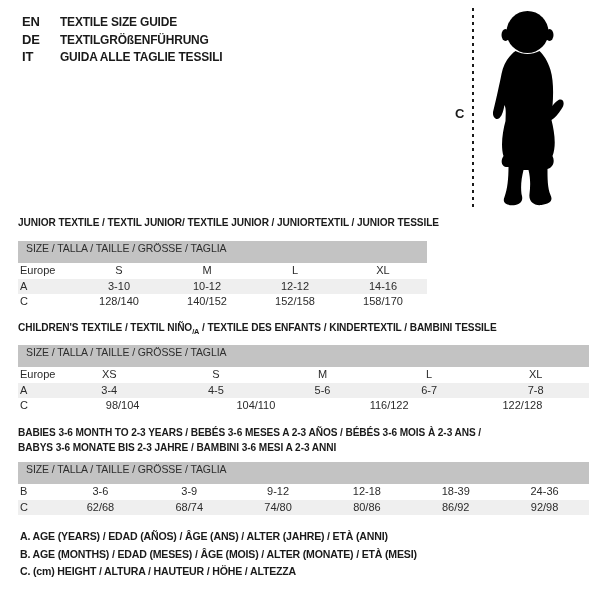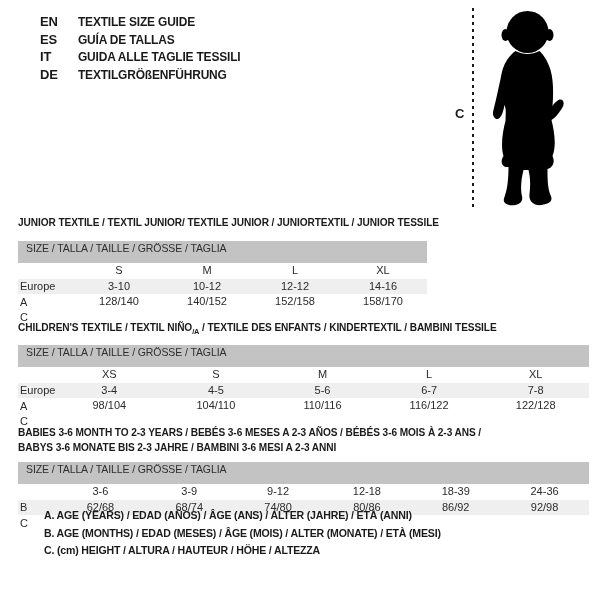--- a/index.html
+++ b/index.html
@@ -8,21 +8,21 @@
     width: 600px;
     height: 600px;
     background: #ffffff;
     font-family: "Liberation Sans", sans-serif;
     color: #1a1a1a;
     overflow: hidden;
   }
 
   
   .lang-block { position: absolute; top: 13px; left: 22px; }
-  .lang-row { display: flex; height: 17.5px; align-items: center; margin-left: 18px; }
+  .lang-row { display: flex; height: 17.5px; align-items: center; }
   .lang-code { width: 38px; font-weight: bold; font-size: 13px; letter-spacing: -0.2px; }
   .lang-title { font-weight: bold; font-size: 13px; letter-spacing: -0.2px;
                 transform: scaleX(0.92); transform-origin: 0 50%; white-space: nowrap; }
 
   
   .measure-line {
     position: absolute; left: 472px; top: 8px; width: 2px; height: 200px;
     background: repeating-linear-gradient(to bottom, #1a1a1a 0 3px, transparent 3px 7px);
   }
   .measure-label { position: absolute; left: 455px; top: 106px; font-size: 13px; font-weight: bold; }
@@ -38,59 +38,55 @@
 
   
   .table { position: absolute; left: 18px; }
   .size-bar {
     height: 22px; line-height: 14px; background: #c3c3c3;
     font-size: 10.5px; color: #2e2e2e; padding-left: 8px; letter-spacing: -0.1px;
     transform-origin: 0 50%; white-space: nowrap;
   }
   .rows .trow { display: flex; height: 15.5px; line-height: 15.5px; font-size: 11px; color: #2b2b2b; }
   .rows .trow:nth-child(even) { background: #efefef; }
-  .tlabel { padding-left: 2px; margin-top: 16px; }
+  .tlabel { padding-left: 2px; }
   #t1 .tlabel { width: 55px; }
   #t2 .tlabel, #t3 .tlabel { width: 36px; }
   .tcell { flex: 1; text-align: center; }
   #t1 { top: 241px; width: 409px; }
   #t2 { top: 345px; width: 571px; }
   #t3 { top: 462px; width: 571px; }
   #title1 { top: 215px; }
   #title2 { top: 320px; }
   #title3 { top: 425px; }
 
   
-  .notes { position: absolute; left: 20px; top: 507px; margin-left: 24px; }
+  .notes { position: absolute; left: 20px; top: 528px; }
   .note {
     height: 17.5px; line-height: 17.5px; font-size: 11.5px; font-weight: bold;
     letter-spacing: -0.2px; transform: scaleX(0.92); transform-origin: 0 50%; white-space: nowrap;
   }
 </style>
 </head>
 <body>
 
 <div class="page">
 
   <div class="lang-block">
     <div class="lang-row">
       <span class="lang-code">EN</span>
       <span class="lang-title">TEXTILE SIZE GUIDE</span>
     </div>
     <div class="lang-row">
-      <span class="lang-code">ES</span>
-      <span class="lang-title">GUÍA DE TALLAS</span>
+      <span class="lang-code">DE</span>
+      <span class="lang-title">TEXTILGRÖßENFÜHRUNG</span>
     </div>
     <div class="lang-row">
       <span class="lang-code">IT</span>
       <span class="lang-title">GUIDA ALLE TAGLIE TESSILI</span>
-    </div>
-    <div class="lang-row">
-      <span class="lang-code">DE</span>
-      <span class="lang-title">TEXTILGRÖßENFÜHRUNG</span>
     </div>
   </div>
 
   <div class="measure-line"></div>
   <div class="measure-label">C</div>
   <svg class="baby" viewBox="0 0 92 198" aria-hidden="true">
     <g fill="#000000">
       <circle cx="46" cy="24" r="21"></circle>
       <ellipse cx="24" cy="27" rx="4" ry="6"></ellipse>
       <ellipse cx="68" cy="27" rx="4" ry="6"></ellipse>
@@ -167,21 +163,20 @@
         <div class="tcell">3-4</div>
         <div class="tcell">4-5</div>
         <div class="tcell">5-6</div>
         <div class="tcell">6-7</div>
         <div class="tcell">7-8</div>
       </div>
       <div class="trow">
         <div class="tlabel">C</div>
         <div class="tcell">98/104</div>
         <div class="tcell">104/110</div>
-        <div class="tcell">110/116</div>
         <div class="tcell">116/122</div>
         <div class="tcell">122/128</div>
       </div>
     </div>
   </div>
 
   <div class="sec-title" id="title3">
     <div>BABIES 3-6 MONTH TO 2-3 YEARS / BEBÉS 3-6 MESES A 2-3 AÑOS / BÉBÉS 3-6 MOIS À 2-3 ANS /</div>
     <div>BABYS 3-6 MONATE BIS 2-3 JAHRE / BAMBINI 3-6 MESI A 2-3 ANNI</div>
   </div>

